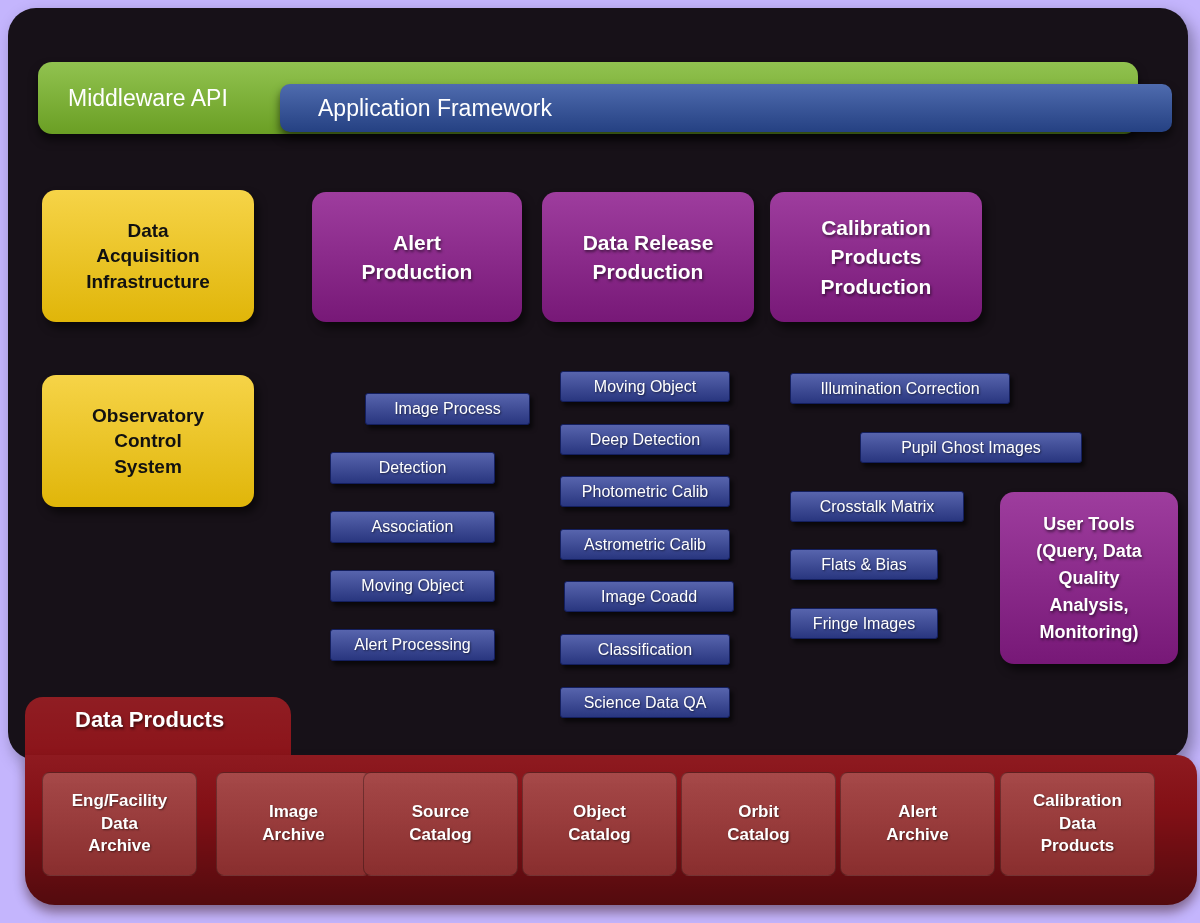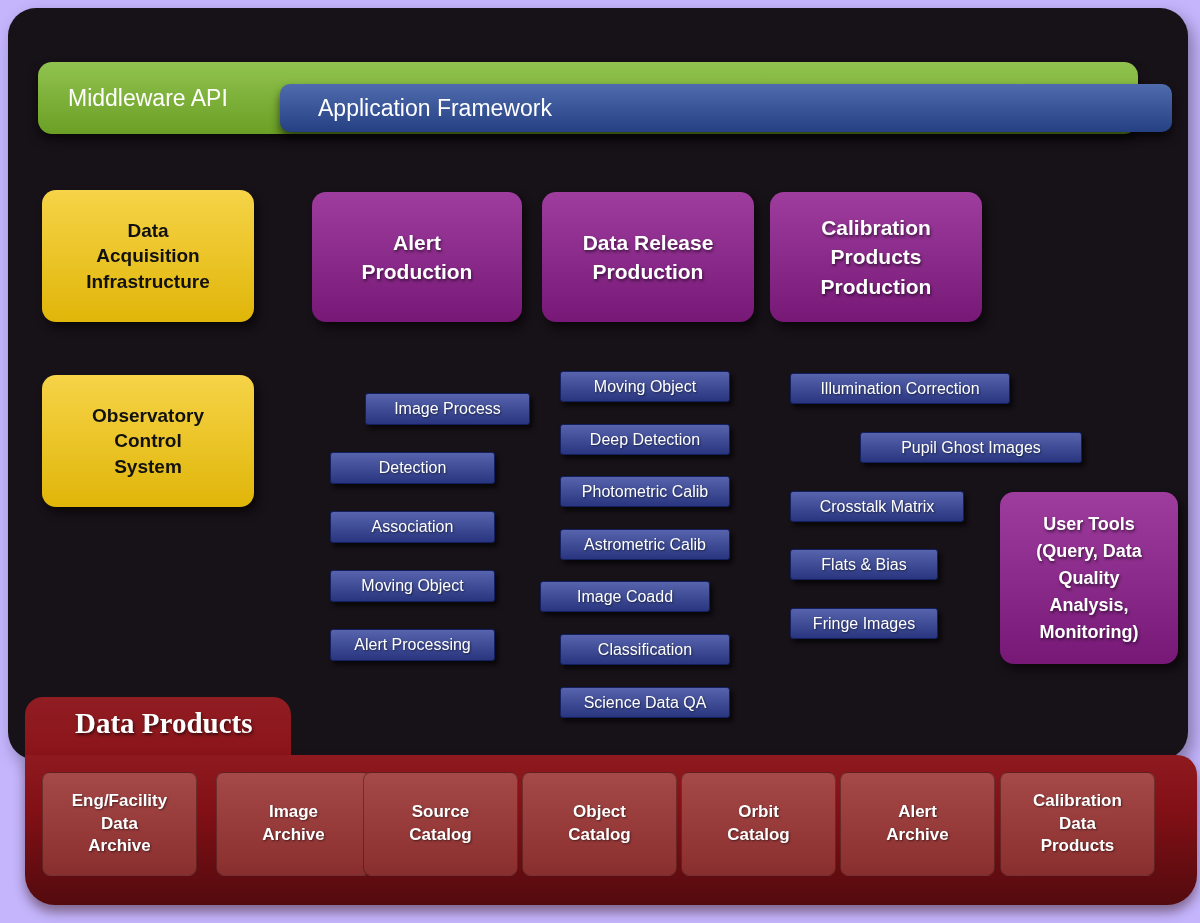--- a/index.html
+++ b/index.html
@@ -63,23 +63,22 @@
   }
 
   
   .dp-tab {
     position: absolute; left: 25px; top: 697px; width: 266px; height: 80px;
     background-color: var(--band-red, #8a1117);
     background-image: linear-gradient(180deg, rgba(255,255,255,0.05), rgba(255,255,255,0.0));
     border-radius: 18px 18px 0 0; z-index: 4;
   }
   .dp-title {
-    position: absolute; left: 50px; top: 10px; color: #fff; font-size: 29px; font-weight: bold;
+    position: absolute; left: 50px; top: 10px; color: #fff; font-size: 22px; font-weight: bold;
     text-shadow: 1px 2px 3px rgba(0,0,0,0.6);
-    font-family: Liberation Serif, serif;
   }
   .dp-band {
     position: absolute; left: 25px; top: 755px; width: 1172px; height: 150px;
     background-color: var(--band-red, #8a1117);
     background-image: linear-gradient(180deg, rgba(255,255,255,0.04) 0%, rgba(0,0,0,0.05) 35%, rgba(0,0,0,0.4) 100%);
     border-radius: 0 20px 30px 30px; z-index: 4;
     box-shadow: 0 7px 12px rgba(40,0,0,0.45);
   }
   .product {
     position: absolute; top: 772px; width: 153px; height: 102px; z-index: 5;
@@ -133,21 +132,21 @@
   <div class="module" style="left:330px; top:393px; width:163px;margin-left:35px;">Image Process</div>
   <div class="module" style="left:330px; top:452px; width:163px;">Detection</div>
   <div class="module" style="left:330px; top:511px; width:163px;">Association</div>
   <div class="module" style="left:330px; top:570px; width:163px;">Moving Object</div>
   <div class="module" style="left:330px; top:629px; width:163px;">Alert Processing</div>
 
   <div class="module" style="left:560px; top:371px; width:168px; height:29px;">Moving Object</div>
   <div class="module" style="left:560px; top:424px; width:168px; height:29px;">Deep Detection</div>
   <div class="module" style="left:560px; top:476px; width:168px; height:29px;text-align:right;">Photometric Calib</div>
   <div class="module" style="left:560px; top:529px; width:168px; height:29px;">Astrometric Calib</div>
-  <div class="module" style="left:540px; top:581px; width:168px; height:29px;text-align:center;">Image Coadd</div>
+  <div class="module" style="left:564px; top:581px; width:168px; height:29px;text-align:center;">Image Coadd</div>
   <div class="module" style="left:560px; top:634px; width:168px; height:29px;">Classification</div>
   <div class="module" style="left:560px; top:687px; width:168px; height:29px;">Science Data QA</div>
 
   <div class="module" style="left:790px; top:373px; width:218px; height:29px;">Illumination Correction</div>
   <div class="module" style="left:812px; top:432px; width:220px; height:29px;margin-left:48px;">Pupil Ghost Images</div>
   <div class="module" style="left:790px; top:491px; width:172px; height:29px;">Crosstalk Matrix</div>
   <div class="module" style="left:790px; top:549px; width:146px; height:29px;">Flats &amp; Bias</div>
   <div class="module" style="left:790px; top:608px; width:146px; height:29px;">Fringe Images</div>
 
   <div class="bigbox pbox usertools" style="left:1000px; top:492px; width:178px; height:172px;">

